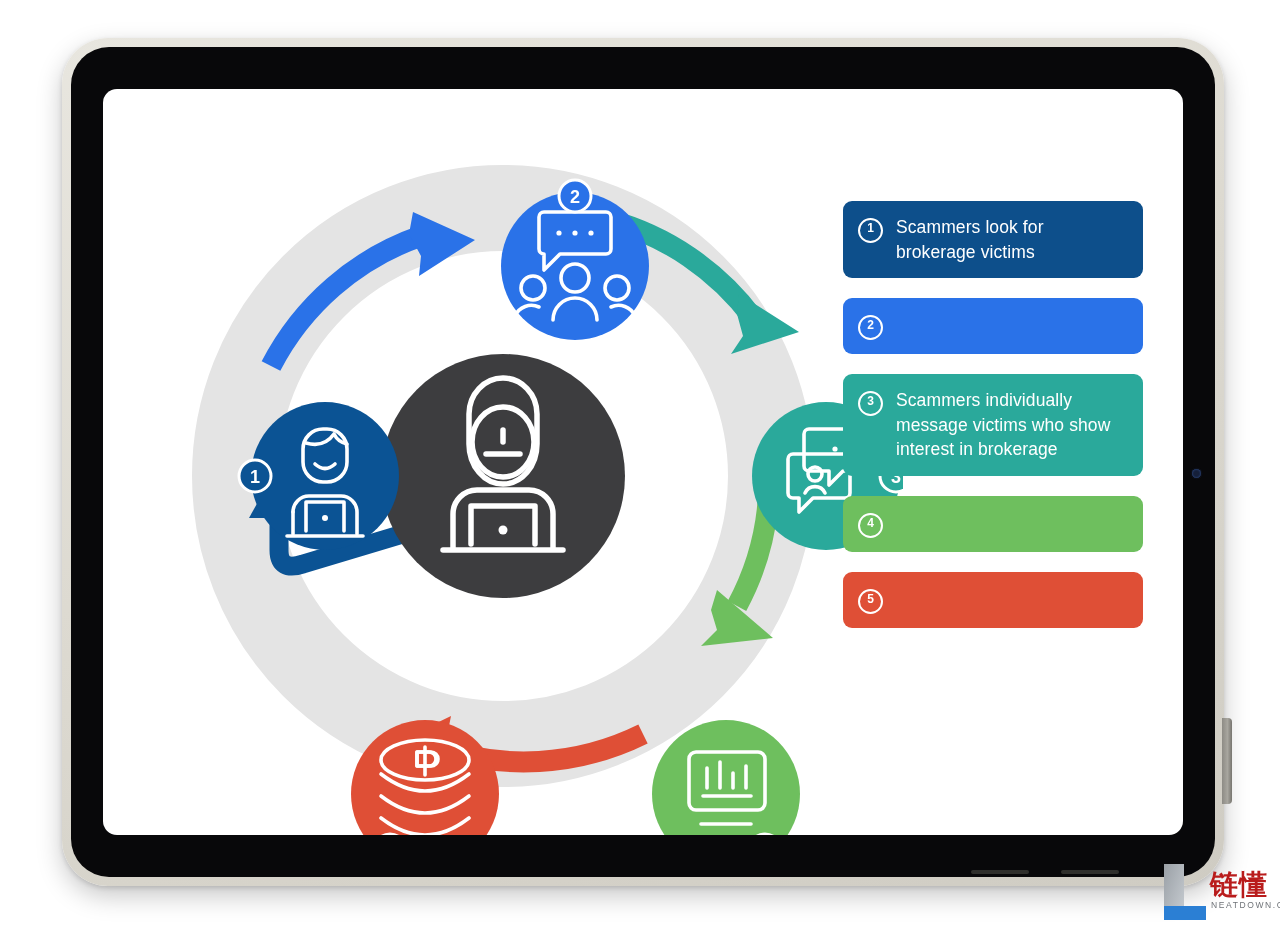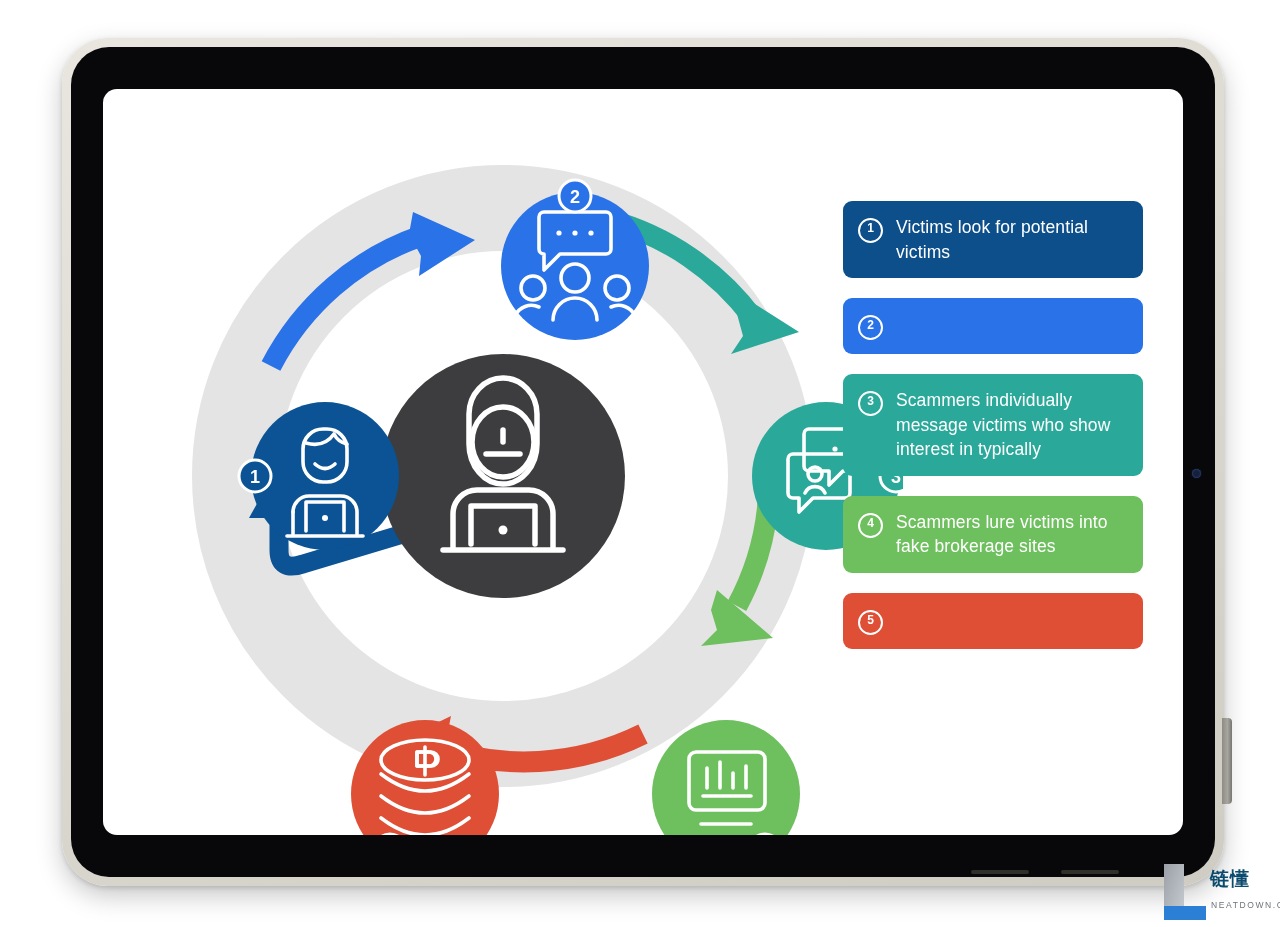--- a/index.html
+++ b/index.html
@@ -131,23 +131,23 @@
     position: absolute;
     left: 1158px;
     top: 862px;
     width: 118px;
     height: 62px;
   }
   .wm-cn {
     position: absolute;
     left: 52px;
     top: 4px;
-    font-size: 19px;
+    font-size: 28px;
     font-weight: bold;
-    color: #0c4a6e;
+    color: #b91c1c;
     letter-spacing: 1px;
     font-family: "DejaVu Sans", sans-serif;
   }
   .wm-sub {
     position: absolute;
     left: 53px;
     top: 38px;
     font-size: 8.5px;
     color: #6f7378;
     letter-spacing: 1.6px;
@@ -300,35 +300,34 @@
               <circle cx="287" cy="806" r="16" fill="#df4f36" stroke="#ffffff" stroke-width="3"></circle>
               <text x="287" y="813" text-anchor="middle" fill="#ffffff" font-family="Liberation Sans, sans-serif" font-size="18" font-weight="bold">5</text>
             </g>
           </g>
         </svg>
 
         <div class="legend">
 
           <div class="legend-item" style="background:#0d4f8b;">
             <div class="legend-badge">1</div>
-            <div class="legend-text">Victims look for potential victims</div>
+            <div class="legend-text">Scammers look for brokerage victims</div>
           </div>
 
           <div class="legend-item" style="background:#2a72e8;">
             <div class="legend-badge">2</div>
           </div>
 
           <div class="legend-item" style="background:#2aa99b;">
             <div class="legend-badge">3</div>
-            <div class="legend-text">Scammers individually message victims who show interest in typically</div>
+            <div class="legend-text">Scammers individually message victims who show interest in brokerage</div>
           </div>
 
           <div class="legend-item" style="background:#6ebf5e;">
             <div class="legend-badge">4</div>
-            <div class="legend-text">Scammers lure victims into fake brokerage sites</div>
           </div>
 
           <div class="legend-item" style="background:#df4f36;">
             <div class="legend-badge">5</div>
           </div>
 
         </div>
       </div>
     </div>
 

